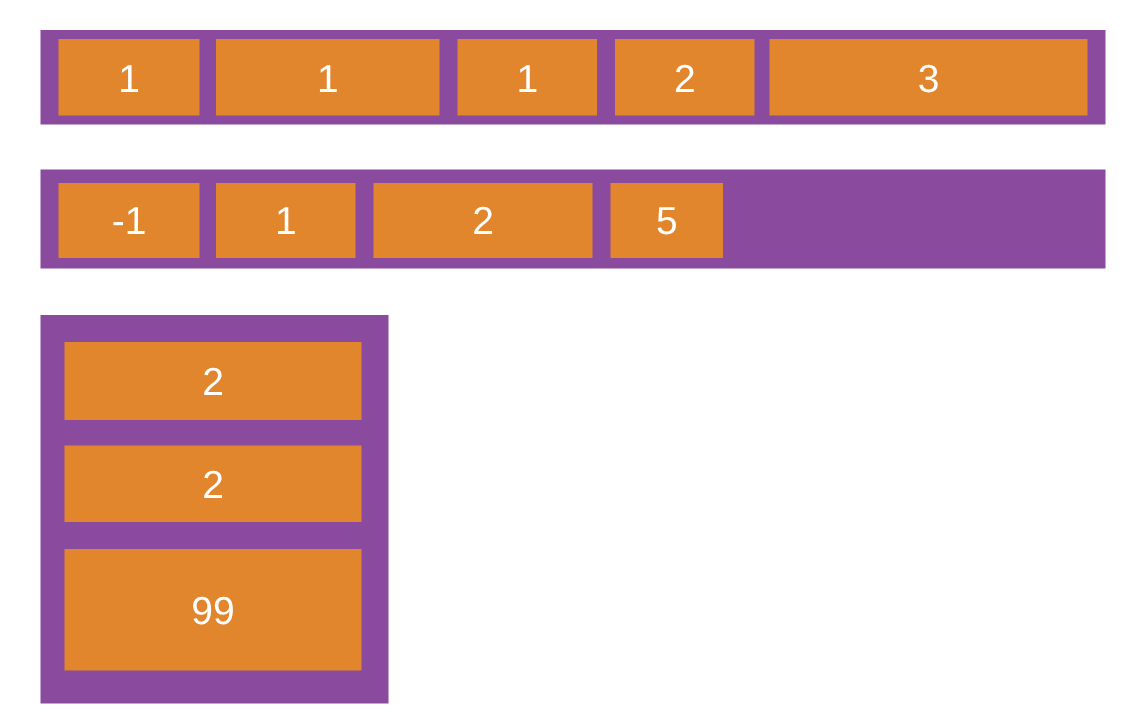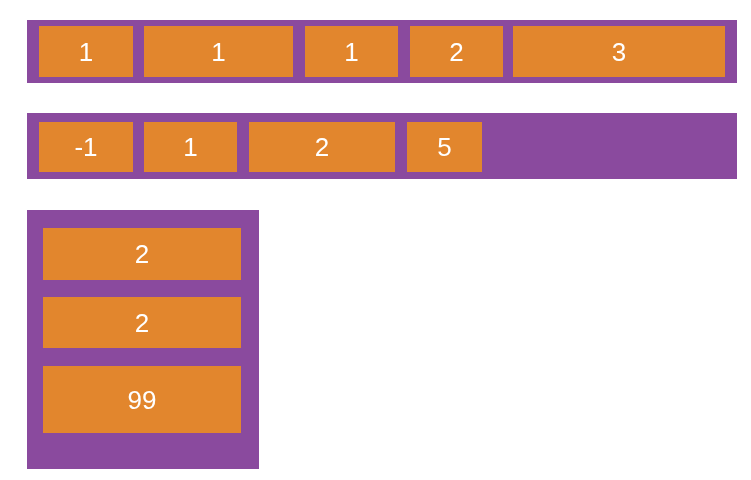--- a/index.html
+++ b/index.html
@@ -47,21 +47,21 @@
   .c2-i1 { left: 12px;  width: 94px; }
   .c2-i2 { left: 117px; width: 93px; }
   .c2-i3 { left: 222px; width: 146px; }
   .c2-i4 { left: 380px; width: 75px; }
 
   
   .c3 { left: 27px; top: 210px; width: 232px; height: 259px; }
   .c3 .flex-item { left: 16px; width: 198px; }
   .c3-i1 { top: 18px;  height: 52px; }
   .c3-i2 { top: 87px;  height: 51px; }
-  .c3-i3 { top: 156px; height: 67px; }
+  .c3-i3 { top: 156px; height: 81px; }
 </style>
 </head>
 <body>
 
 <div class="canvas">
 
   <div class="flex-container c1">
     <div class="flex-item c1-i1">1</div>
     <div class="flex-item c1-i2">1</div>
     <div class="flex-item c1-i3">1</div>

